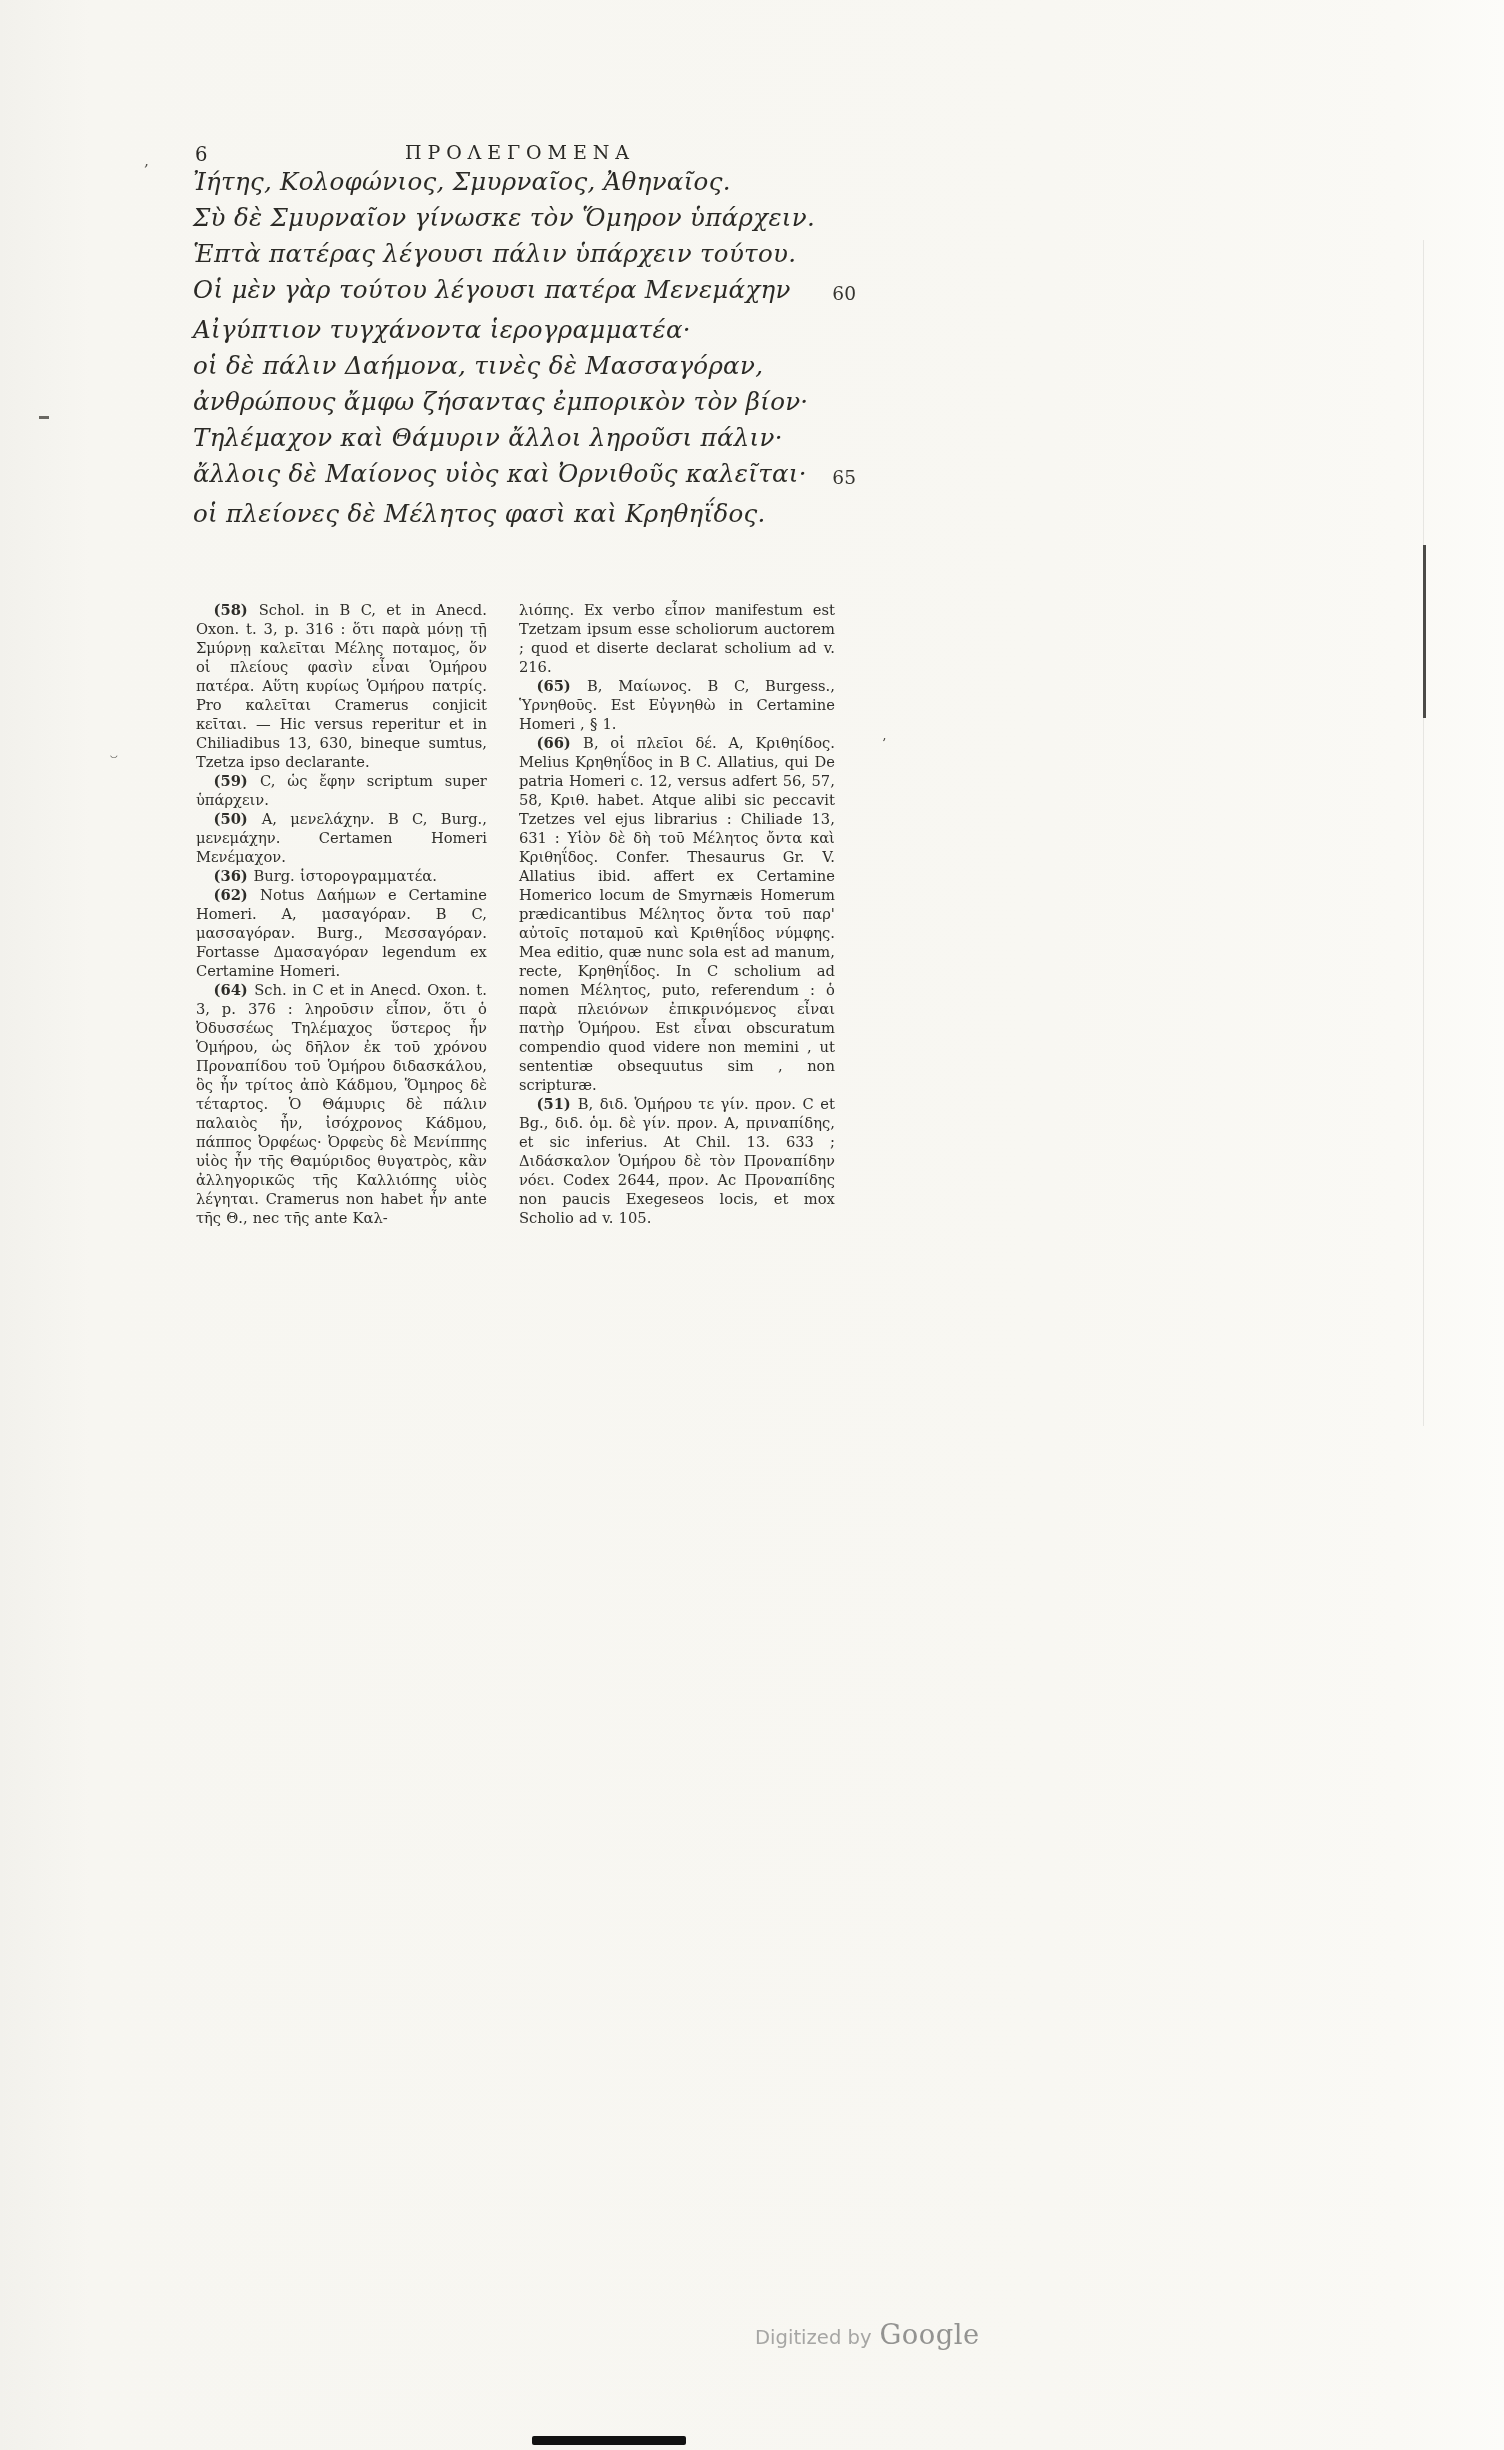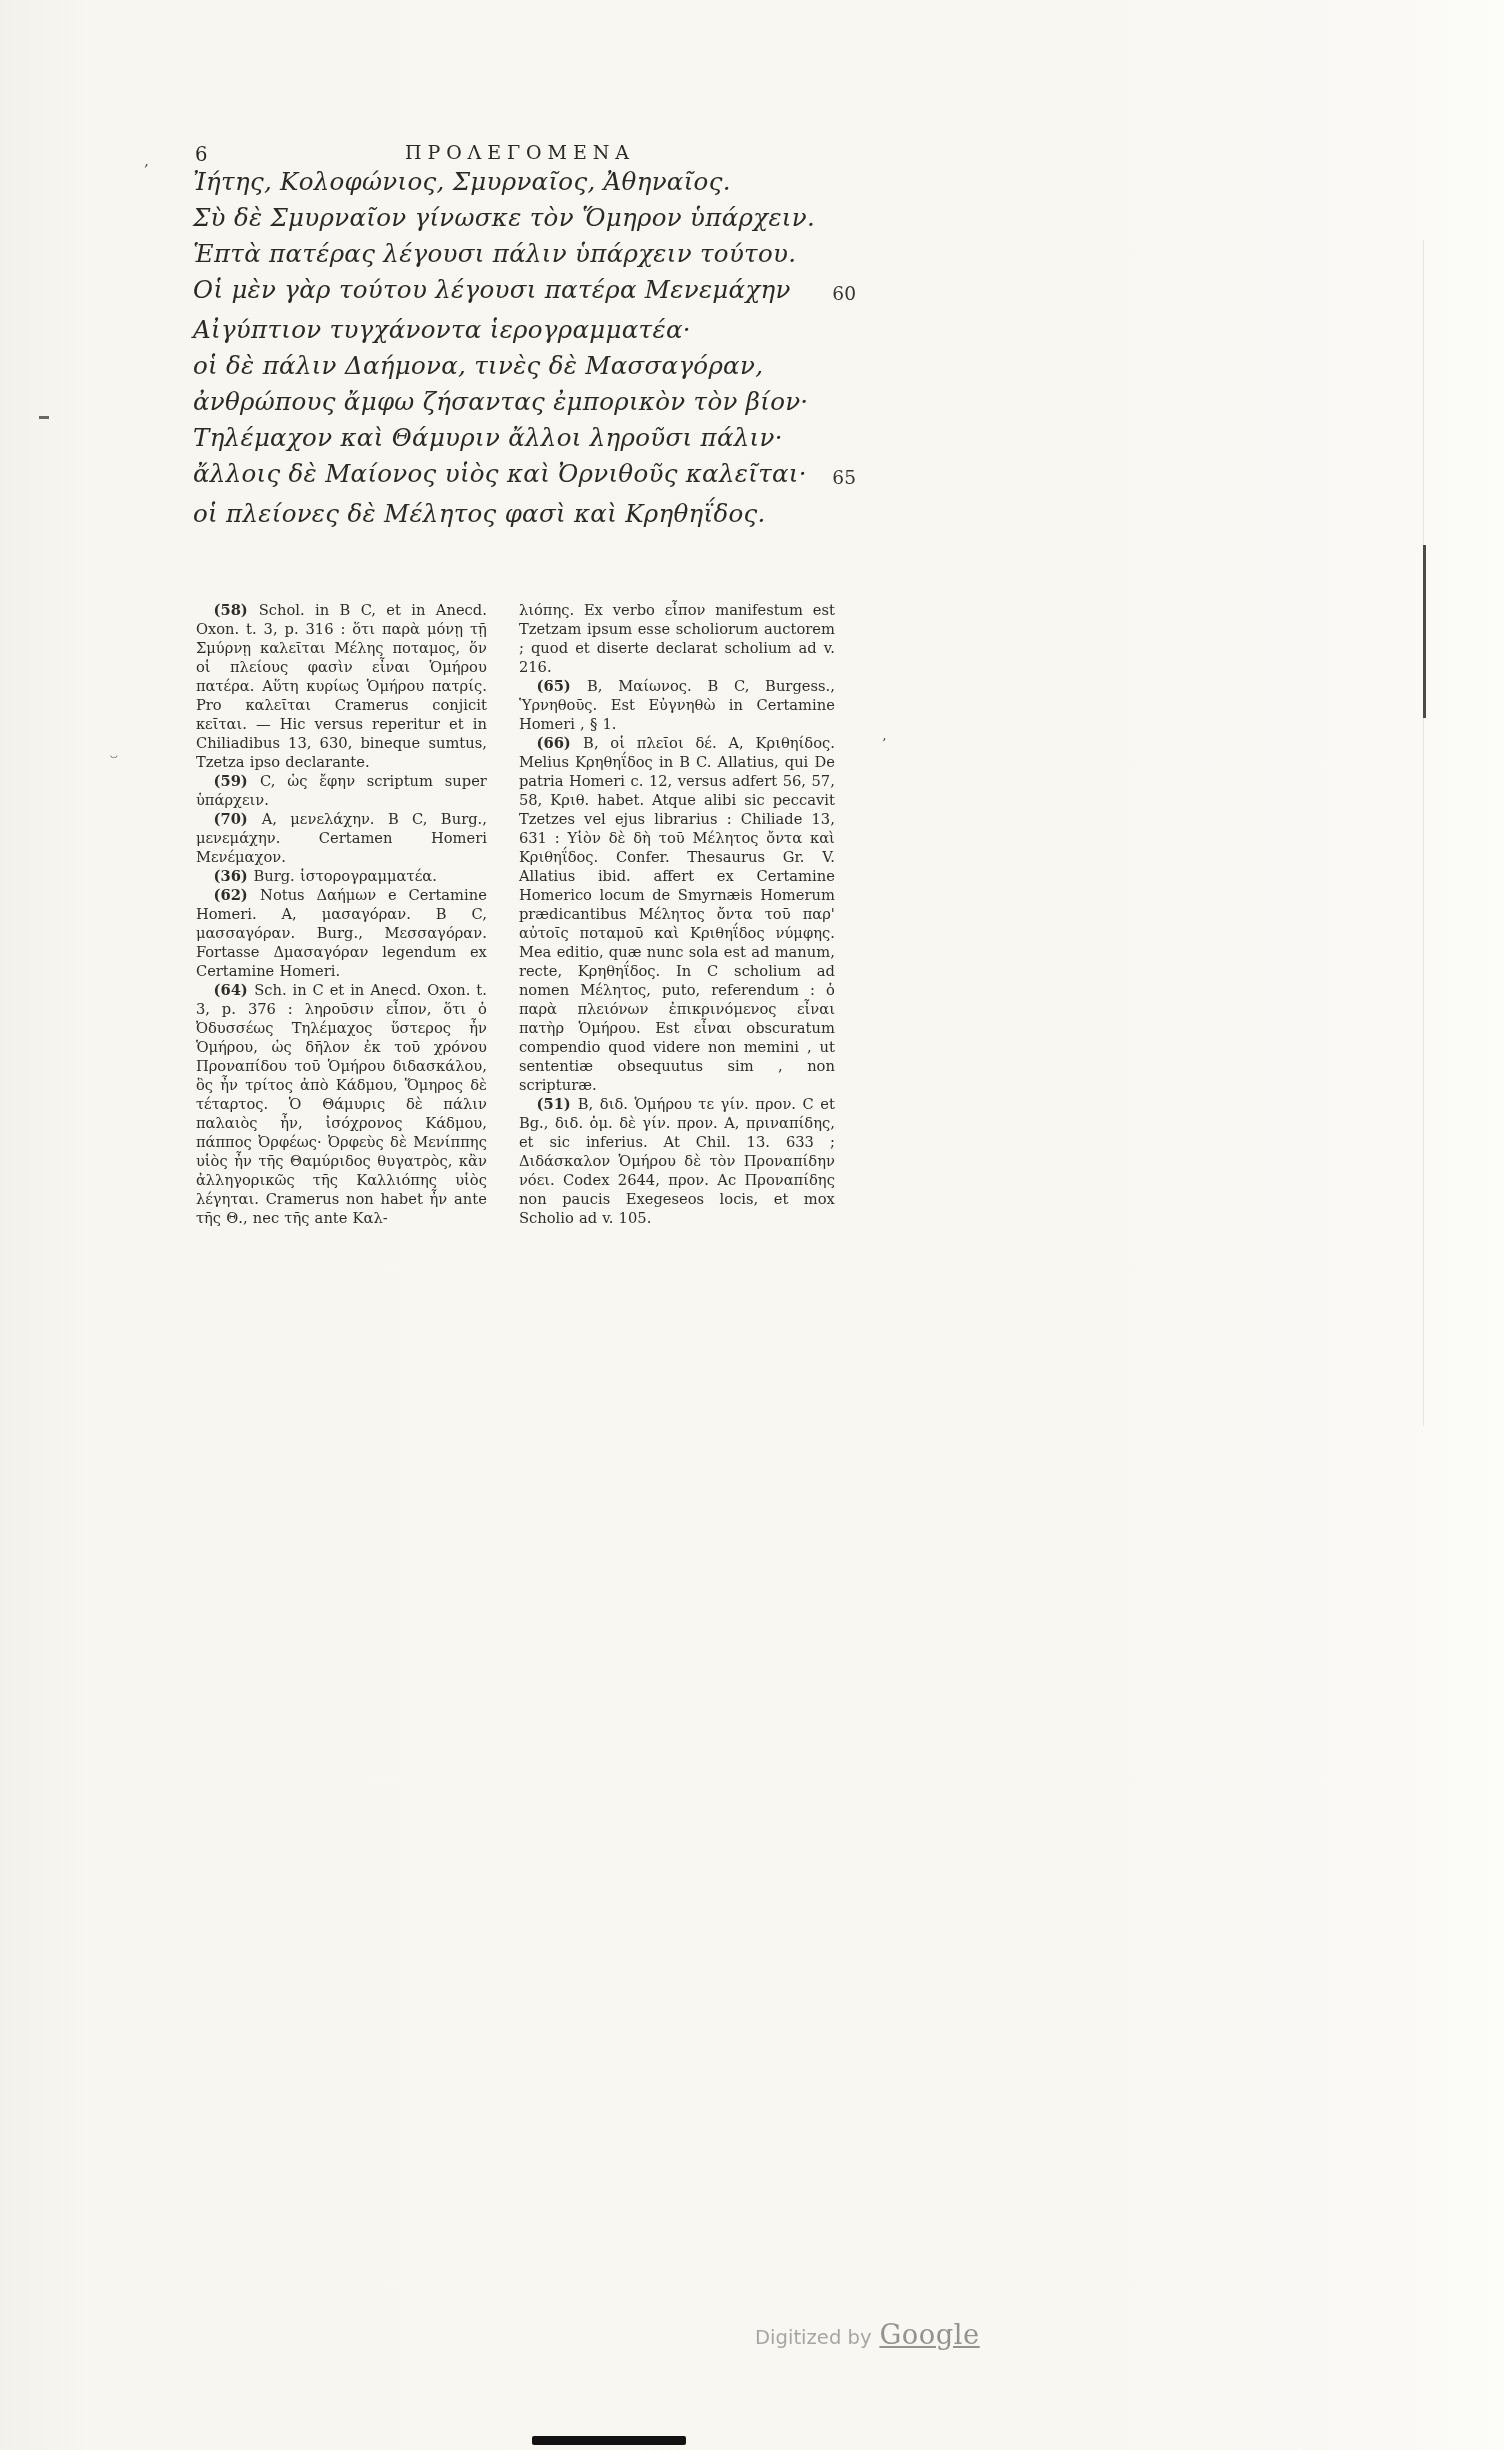--- a/index.html
+++ b/index.html
@@ -32,21 +32,21 @@
     text-indent:17.6px;color:#2e2d29;word-spacing:0.5px;
   }
   .fn.cont{text-indent:0;}
   .fn b{font-weight:bold;}
   .watermark{
     position:absolute;left:755px;top:2319px;white-space:nowrap;
     color:#a6a6a4;font-family:"DejaVu Sans", sans-serif;font-size:19.6px;
   }
   .watermark .brand{
     font-family:"DejaVu Serif", serif;font-size:27.4px;color:#939391;
-    margin-left:7.8px;letter-spacing:0.5px;text-decoration:underline;
+    margin-left:7.8px;letter-spacing:0.5px;
   }
   .bottom-bar{position:absolute;left:532px;top:2436px;width:154px;height:8.8px;background:#121212;border-radius:2px;}
   .edge-line-dark{position:absolute;left:1423px;top:545px;width:2.9px;height:173px;background:#4c4b48;}
   .edge-line-faint{position:absolute;left:1423px;top:240px;width:1px;height:1186px;background:rgba(60,58,52,0.10);}
   .speck{position:absolute;color:#55534d;font-size:15.7px;line-height:1;}
   .speck.dash{width:9.8px;height:2.9px;background:#6a6862;}
 </style>
 </head>
 <body>
 
@@ -99,21 +99,21 @@
         <div class="verse-line">
           <span class="vt">οἱ πλείονες δὲ Μέλητος φασὶ καὶ Κρηθηΐδος.</span>
           <span class="vn"></span>
         </div>
       </div>
 
     <div class="footnotes">
       <div class="fncol left">
           <p class="fn"><b>(58) </b>Schol. in B C, et in Anecd. Oxon. t. 3, p. 316 : ὅτι παρὰ μόνῃ τῇ Σμύρνῃ καλεῖται Μέλης ποταμος, ὅν οἱ πλείους φασὶν εἶναι Ὁμήρου πατέρα. Αὕτη κυρίως Ὁμήρου πατρίς. Pro καλεῖται Cramerus conjicit κεῖται. — Hic versus reperitur et in Chiliadibus 13, 630, bineque sumtus, Tzetza ipso declarante.</p>
           <p class="fn"><b>(59) </b>C, ὡς ἔφην scriptum super ὑπάρχειν.</p>
-          <p class="fn"><b>(70) </b>A, μενελάχην. B C, Burg., μενεμάχην. Certamen Homeri Μενέμαχον.</p>
+          <p class="fn"><b>(50) </b>A, μενελάχην. B C, Burg., μενεμάχην. Certamen Homeri Μενέμαχον.</p>
           <p class="fn"><b>(36) </b>Burg. ἱστορογραμματέα.</p>
           <p class="fn"><b>(62) </b>Notus Δαήμων e Certamine Homeri. A, μασαγόραν. B C, μασσαγόραν. Burg., Μεσσαγόραν. Fortasse Δμασαγόραν legendum ex Certamine Homeri.</p>
           <p class="fn"><b>(64) </b>Sch. in C et in Anecd. Oxon. t. 3, p. 376 : ληροῦσιν εἶπον, ὅτι ὁ Ὀδυσσέως Τηλέμαχος ὕστερος ἦν Ὁμήρου, ὡς δῆλον ἐκ τοῦ χρόνου Προναπίδου τοῦ Ὁμήρου διδασκάλου, ὃς ἦν τρίτος ἀπὸ Κάδμου, Ὅμηρος δὲ τέταρτος. Ὁ Θάμυρις δὲ πάλιν παλαιὸς ἦν, ἰσόχρονος Κάδμου, πάππος Ὀρφέως· Ὀρφεὺς δὲ Μενίππης υἱὸς ἦν τῆς Θαμύριδος θυγατρὸς, κἂν ἀλληγορικῶς τῆς Καλλιόπης υἱὸς λέγηται. Cramerus non habet ἦν ante τῆς Θ., nec τῆς ante Καλ-</p>
         </div>
       <div class="fncol right">
           <p class="fn cont">λιόπης. Ex verbo εἶπον manifestum est Tzetzam ipsum esse scholiorum auctorem ; quod et diserte declarat scholium ad v. 216.</p>
           <p class="fn"><b>(65) </b>B, Μαίωνος. B C, Burgess., Ὑρνηθοῦς. Est Εὐγνηθὼ in Certamine Homeri , § 1.</p>
           <p class="fn"><b>(66) </b>B, οἱ πλεῖοι δέ. A, Κριθηίδος. Melius Κρηθηΐδος in B C. Allatius, qui De patria Homeri c. 12, versus adfert 56, 57, 58, Κριθ. habet. Atque alibi sic peccavit Tzetzes vel ejus librarius : Chiliade 13, 631 : Υἱὸν δὲ δὴ τοῦ Μέλητος ὄντα καὶ Κριθηΐδος. Confer. Thesaurus Gr. V. Allatius ibid. affert ex Certamine Homerico locum de Smyrnæis Homerum prædicantibus Μέλητος ὄντα τοῦ παρ' αὐτοῖς ποταμοῦ καὶ Κριθηΐδος νύμφης. Mea editio, quæ nunc sola est ad manum, recte, Κρηθηΐδος. In C scholium ad nomen Μέλητος, puto, referendum : ὁ παρὰ πλειόνων ἐπικρινόμενος εἶναι πατὴρ Ὁμήρου. Est εἶναι obscuratum compendio quod videre non memini , ut sententiæ obsequutus sim , non scripturæ.</p>
           <p class="fn"><b>(51) </b>B, διδ. Ὁμήρου τε γίν. προν. C et Bg., διδ. ὁμ. δὲ γίν. προν. A, πριναπίδης, et sic inferius. At Chil. 13. 633 ; Διδάσκαλον Ὁμήρου δὲ τὸν Προναπίδην νόει. Codex 2644, προν. Ac Προναπίδης non paucis Exegeseos locis, et mox Scholio ad v. 105.</p>
         </div>

